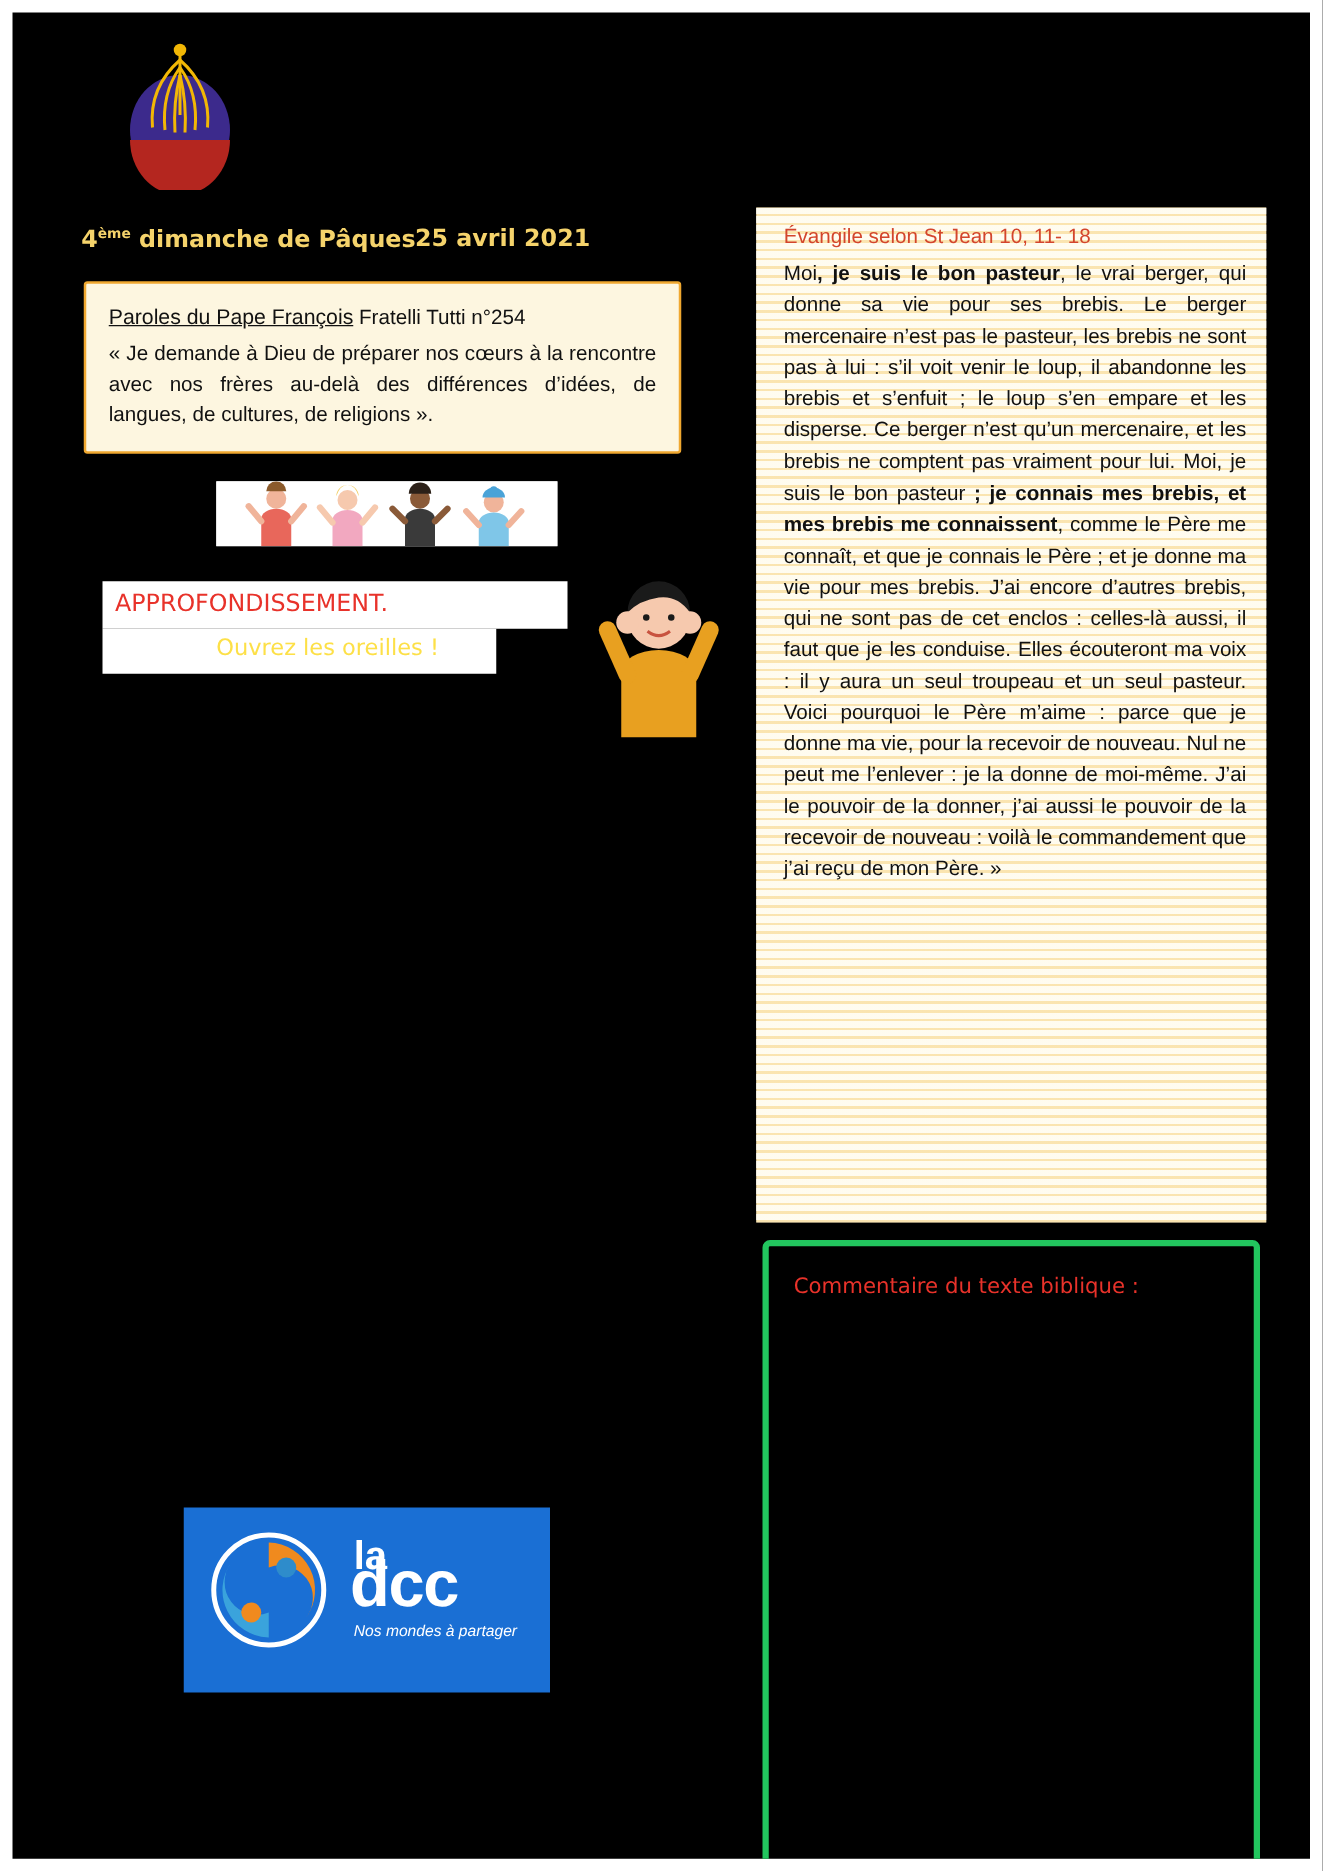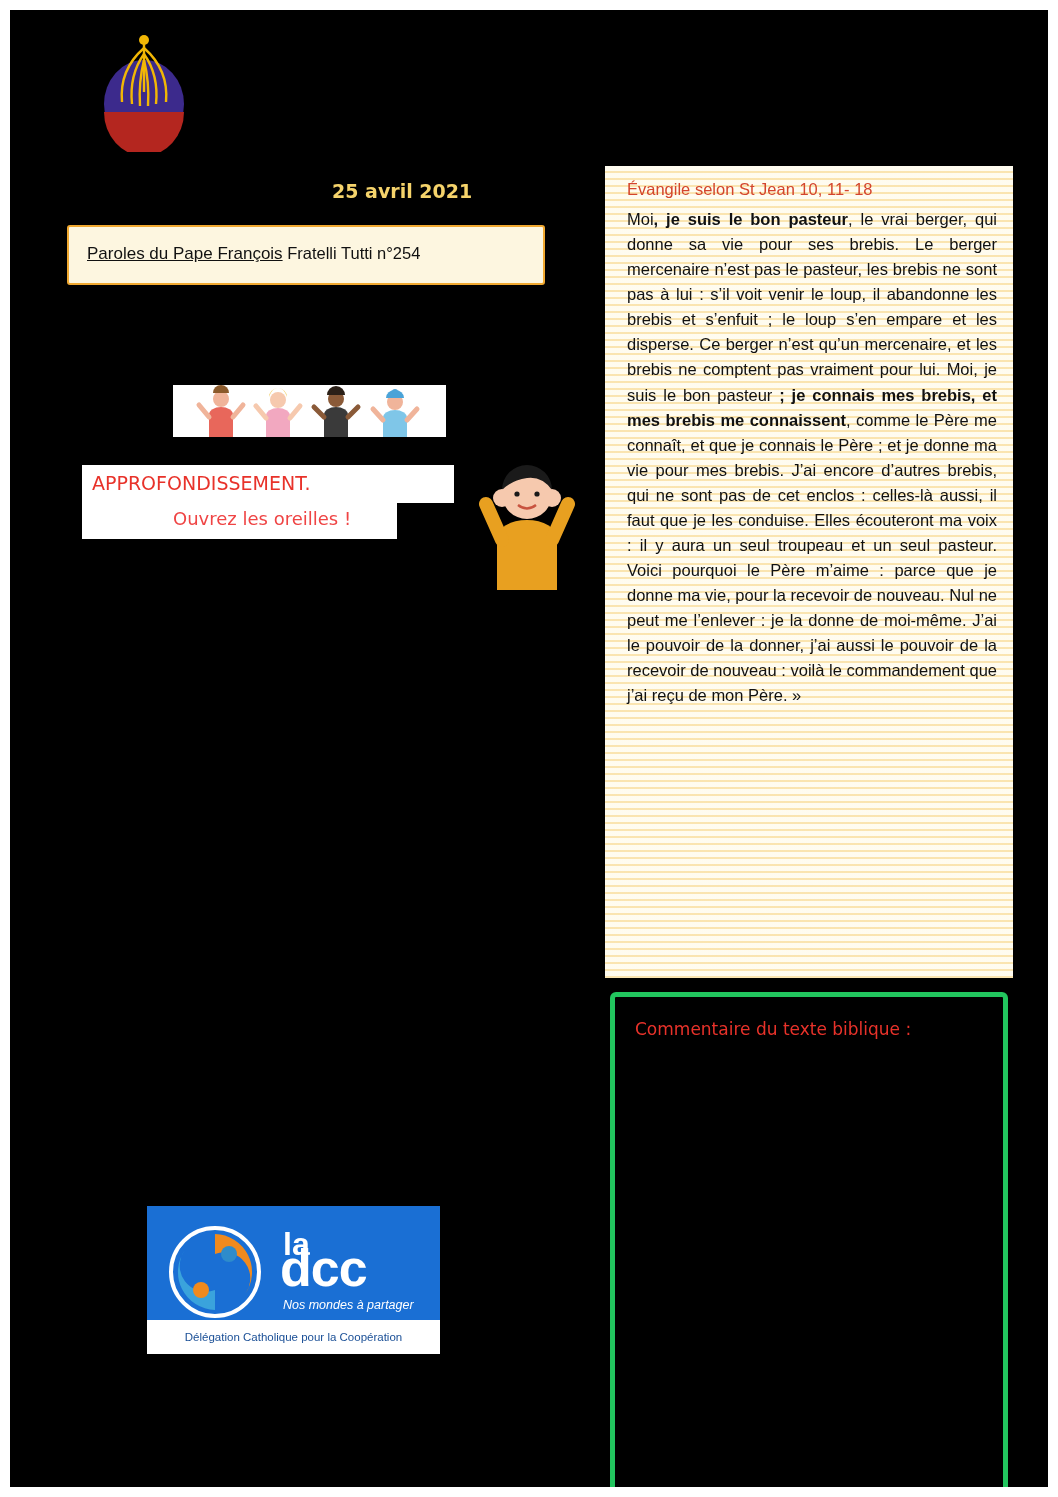--- a/index.html
+++ b/index.html
@@ -111,21 +111,21 @@
     position:absolute;
     left:82px; top:462px;
     font-size:19px;
     color:#e8322a;
     font-family:"DejaVu Sans", sans-serif;
   }
   .appro-sub{
     position:absolute;
     left:163px; top:498px;
     font-size:18px;
-    color:#ef4444;
+    color:#fde047;
     font-family:"DejaVu Sans", sans-serif;
     text-align:right;
   }
 
   
   .boy-clip{
     position:absolute;
     left:462px; top:450px;
     width:110px; height:130px;
   }
@@ -238,24 +238,28 @@
         <path d="M42 22 C32 36 28 52 30 72"></path>
         <path d="M42 22 C52 36 56 52 54 72"></path>
         <path d="M42 28 C38 44 37 58 38 74"></path>
         <path d="M42 28 C46 44 47 58 46 74"></path>
       </g>
       <circle cx="42" cy="8" r="5" fill="#f2b705"></circle>
     </svg>
   </div>
 
 
+  <div class="sunday-line">
+    <span>4</span><span class="sup">ème</span><span> dimanche de Pâques</span>
+  </div>
   <div class="sunday-date">25 avril 2021</div>
 
   <div class="pope-box">
     <span class="pope-title">Paroles du Pape François</span><span> Fratelli Tutti n°254</span>
+    <span class="pope-quote">« Je demande à Dieu de préparer nos cœurs à la rencontre avec nos frères au-delà des différences d’idées, de langues, de cultures, de religions ».</span>
   </div>
 
   <div class="kids-strip">
     <svg width="273" height="52" viewBox="0 0 273 52">
       <rect width="273" height="52" fill="#ffffff"></rect>
 
       <circle cx="48" cy="14" r="8" fill="#f0b49a"></circle>
       <path d="M40 8 a8 8 0 0 1 16 0 z" fill="#8b5a2b"></path>
       <path d="M36 52 L36 30 a12 8 0 0 1 24 0 L60 52 z" fill="#e8675b"></path>
       <path d="M36 32 L26 20" stroke="#f0b49a" stroke-width="5" stroke-linecap="round"></path>
@@ -310,21 +314,20 @@
         <circle cx="48" cy="48" r="44" fill="none" stroke="#ffffff" stroke-width="4"></circle>
         <path d="M48 10 a38 38 0 0 1 30 60 a26 26 0 0 0 -30 -40 z" fill="#f08a1e"></path>
         <path d="M48 86 a38 38 0 0 1 -30 -60 a26 26 0 0 0 30 40 z" fill="#3aa3dc"></path>
         <circle cx="62" cy="30" r="8" fill="#2e8ccb"></circle>
         <circle cx="34" cy="66" r="8" fill="#f08a1e"></circle>
       </svg>
     </div>
     <div class="logo-la">la</div>
     <div class="logo-dcc">dcc</div>
     <div class="logo-tag">Nos mondes à partager</div>
-    <div class="logo-footer">Délégation Catholique pour la Coopération</div>
   </div>
 
   <div class="gospel-box">
     <div class="gospel-ref">Évangile selon St Jean 10, 11- 18</div>
     <div class="gospel-text" id="gospel-text"><span>Moi</span><b>, je suis le bon pasteur</b><span>, le vrai berger, qui donne sa vie pour ses brebis. Le berger mercenaire n’est pas le pasteur, les brebis ne sont pas à lui : s’il voit venir le loup, il abandonne les brebis et s’enfuit ; le loup s’en empare et les disperse. Ce berger n’est qu’un mercenaire, et les brebis ne comptent pas vraiment pour lui. Moi, je suis le bon pasteur </span><b>; je connais mes brebis, et mes brebis me connaissent</b><span>, comme le Père me connaît, et que je connais le Père ; et je donne ma vie pour mes brebis. J’ai encore d’autres brebis, qui ne sont pas de cet enclos : celles-là aussi, il faut que je les conduise. Elles écouteront ma voix : il y aura un seul troupeau et un seul pasteur. Voici pourquoi le Père m’aime : parce que je donne ma vie, pour la recevoir de nouveau. Nul ne peut me l’enlever : je la donne de moi-même. J’ai le pouvoir de la donner, j’ai aussi le pouvoir de la recevoir de nouveau : voilà le commandement que j’ai reçu de mon Père. »</span></div>
   </div>
 
   <div class="comment-box">
     <div class="comment-label">Commentaire du texte biblique :</div>
   </div>

